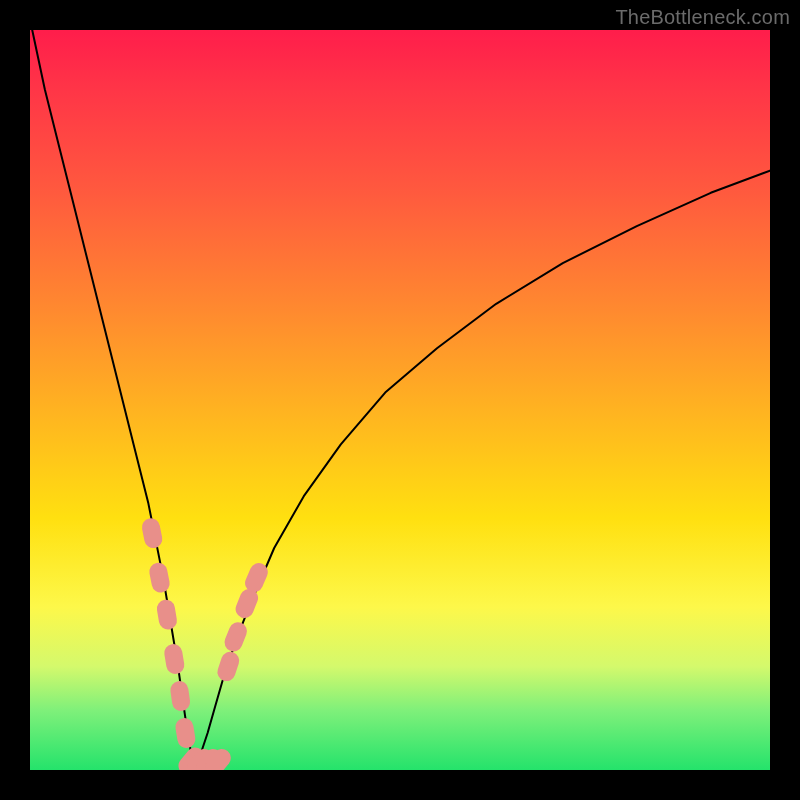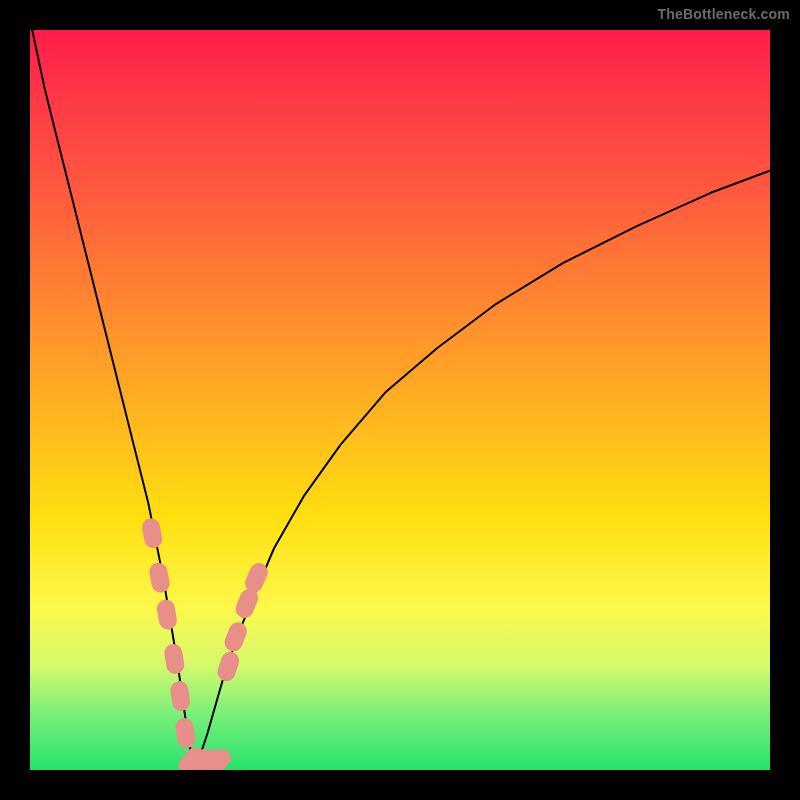--- a/index.html
+++ b/index.html
@@ -41,23 +41,23 @@
     position: absolute;
     inset: 0;
     width: 100%;
     height: 100%;
   }
   .watermark {
     position: absolute;
     top: 6px;
     right: 10px;
     color: #6b6b6b;
-    font-size: 14px;
+    font-size: 20px;
     letter-spacing: 0.2px;
-    font-weight: 700;
+    font-weight: 400;
     user-select: none;
     margin-left: 17px;
   }
 </style>
 </head>
 <body>
 
 <div class="watermark">TheBottleneck.com</div>
 
 <div class="frame">

